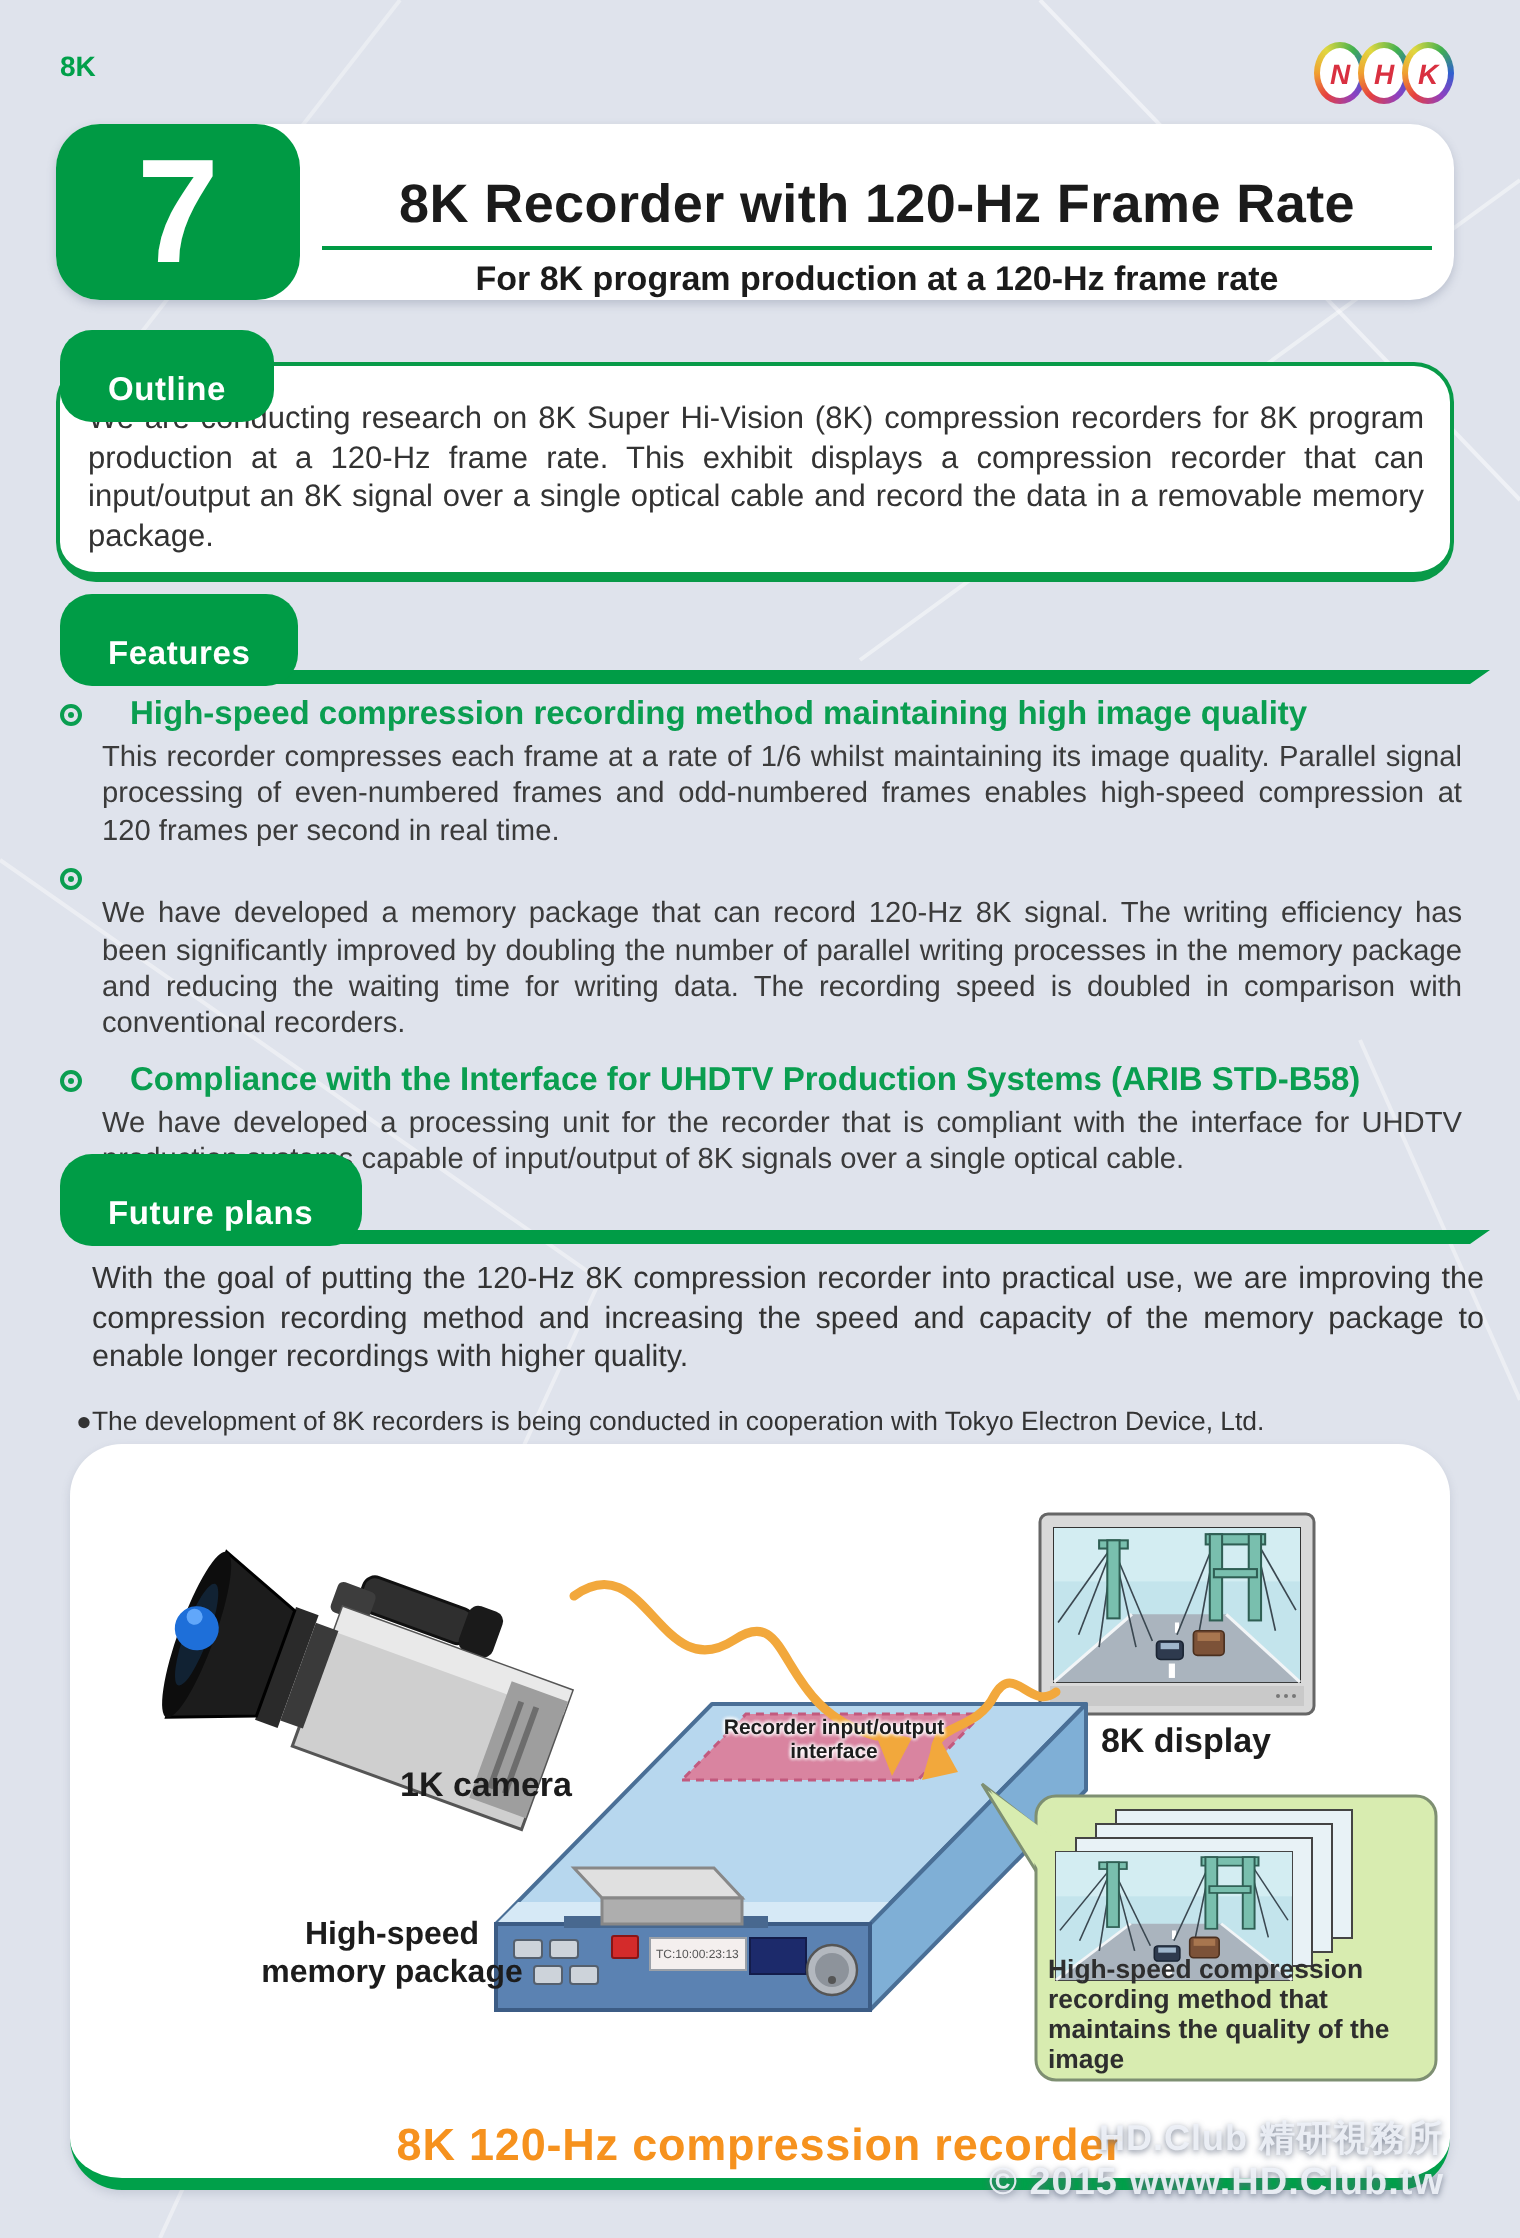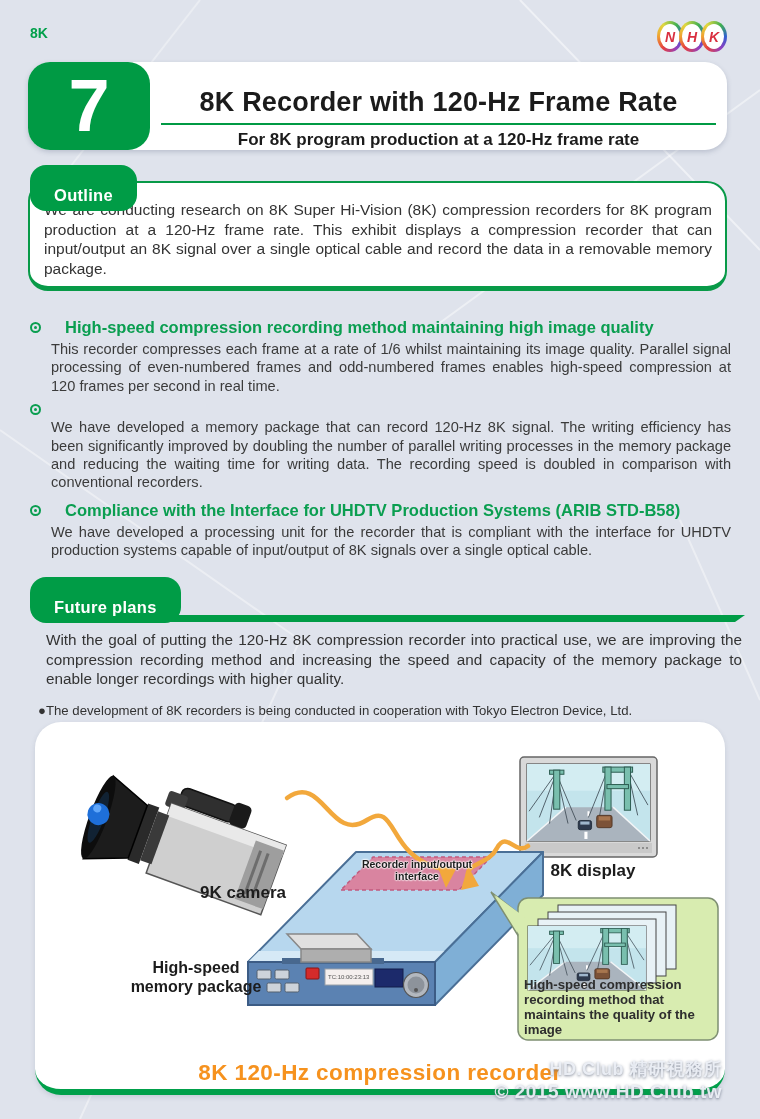--- a/index.html
+++ b/index.html
@@ -123,20 +123,24 @@
       <div class="subtitle">For 8K program production at a 120-Hz frame rate</div>
     </div>
   </div>
 
   <div class="pill outline-pill">Outline</div>
   <div class="outline-box">
     <p>We are conducting research on 8K Super Hi-Vision (8K) compression recorders for 8K program production at a 120-Hz frame rate. This exhibit displays a compression recorder that can input/output an 8K signal over a single optical cable and record the data in a removable memory package.</p>
   </div>
 
   <div class="features">
+    <div class="section-head">
+      <div class="rule"></div>
+      <div class="pill">Features</div>
+    </div>
 
     <div class="feat">
       <div class="feat-head">
         <span class="fisheye"></span>
         <h3>High-speed compression recording method maintaining high image quality</h3>
       </div>
       <p>This recorder compresses each frame at a rate of 1/6 whilst maintaining its image quality. Parallel signal processing of even-numbered frames and odd-numbered frames enables high-speed compression at 120 frames per second in real time.</p>
     </div>
 
     <div class="feat" style="margin-top:9px;">
@@ -270,21 +274,21 @@
       </g>
 
       <g stroke="#f2a83c" stroke-width="4.5" fill="none" stroke-linecap="round">
         <path d="M 252 76 C 288 50, 295 122, 332 98 C 362 78, 352 132, 403 146"></path>
         <path d="M 434 162 C 426 138, 452 146, 462 126 C 472 108, 480 134, 493 124"></path>
       </g>
       <polygon points="402,143 421,147 411,166" fill="#f2a83c"></polygon>
       <polygon points="426,168 444,164 433,144" fill="#f2a83c"></polygon>
     </svg>
 
-    <div class="dlabel lbl-camera">9K camera</div>
+    <div class="dlabel lbl-camera">1K camera</div>
     <div class="dlabel lbl-display">8K display</div>
     <div class="dlabel lbl-memory">High-speed memory package</div>
     <div class="lbl-interface">Recorder input/output interface</div>
     <div class="callout-text">High-speed compression recording method that maintains the quality of the image</div>
     <div class="caption">8K 120-Hz compression recorder</div>
   </div>
 
   <div class="watermark">
     <div class="l1">HD.Club 精研視務所</div>
     <div class="l2">© 2015  www.HD.Club.tw</div>

